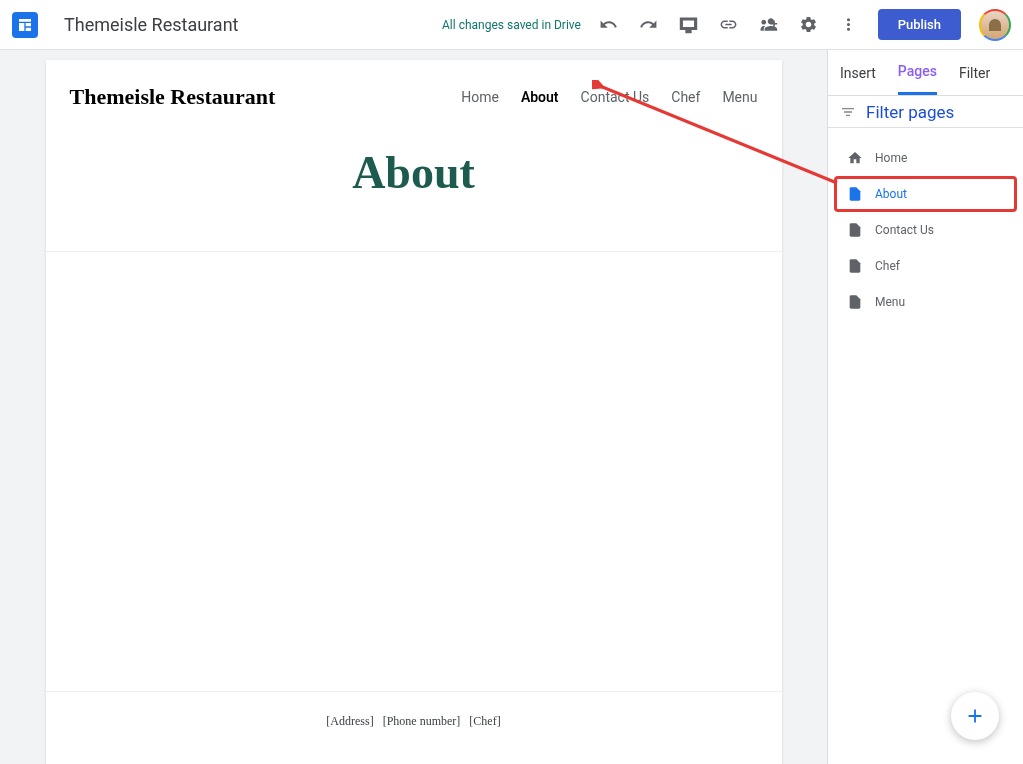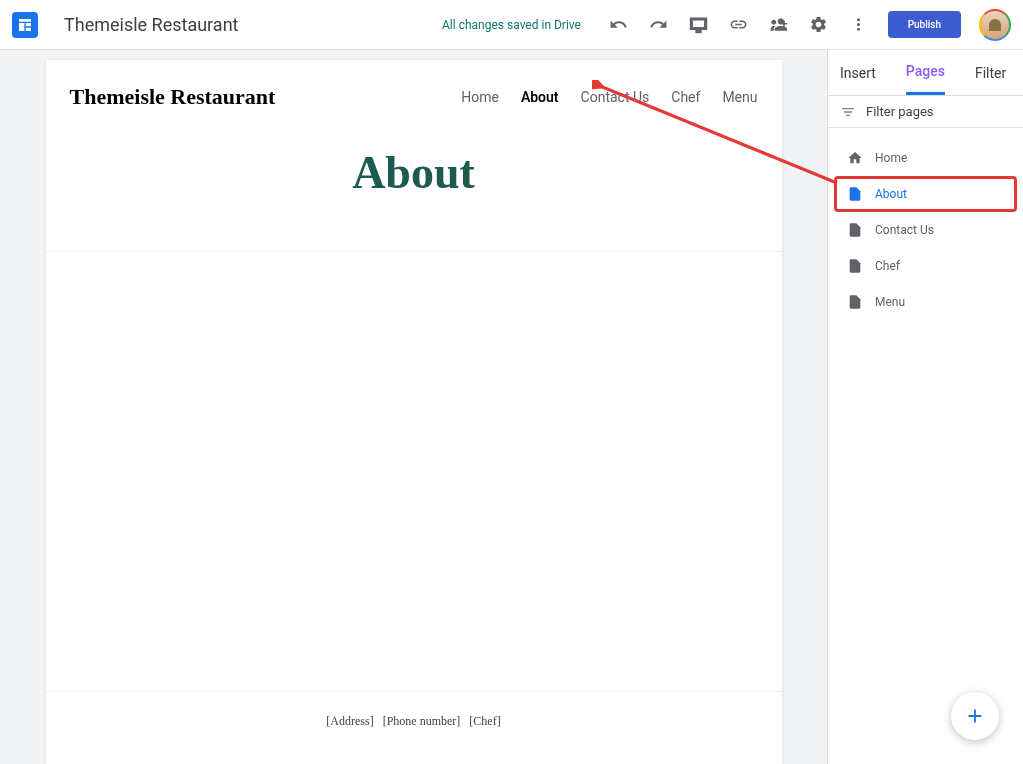--- a/index.html
+++ b/index.html
@@ -22,21 +22,21 @@
       margin-right: 26px;
     }
     .app-logo svg { width: 16px; height: 16px; fill: #fff; }
     .doc-title { font-size: 18px; color: #3c4043; font-weight: 400; }
     .save-status { position: absolute; left: 50%; transform: translateX(-50%); font-size: 12px; color: #0f766e; }
     .toolbar-right { margin-left: auto; display: flex; align-items: center; gap: 18px; }
     .toolbar-icon { width: 22px; height: 22px; display: flex; align-items: center; justify-content: center; color: #5f6368; cursor: pointer; }
     .toolbar-icon svg { width: 19px; height: 19px; fill: currentColor; }
     .publish-btn {
       background: #3c5ccf; color: #fff; border: none;
-      padding: 8px 20px; border-radius: 4px; font-size: 10px;
+      padding: 8px 20px; border-radius: 4px; font-size: 13px;
       font-weight: 500; cursor: pointer; font-family: inherit; text-align: right;
     }
     .avatar {
       width: 32px; height: 32px; border-radius: 50%;
       background: linear-gradient(#e8d5c4, #d4a574);
       border: 2px solid; border-color: #ea4335 #34a853 #4285f4 #fbbc04;
       display: flex; align-items: center; justify-content: center;
     }
     .avatar::after { content: ""; width: 12px; height: 12px; background: #8b6f47; border-radius: 50% 50% 0 0; }
 
@@ -66,30 +66,30 @@
       font-family: Georgia, serif;
     }
     .page-footer span { margin: 15px 3px; }
 
     .right-panel {
       width: 196px; background: #fff; border-left: 1px solid #dadce0;
       display: flex; flex-direction: column; position: relative;
     }
     .panel-tabs {
       display: flex; height: 46px; border-bottom: 1px solid #dadce0;
-      align-items: center; padding: 0 12px; gap: 30px;
+      align-items: center; padding: 0 12px; gap: 22px;
     }
     .panel-tab { font-size: 14px; color: #3c4043; cursor: pointer; height: 100%; display: flex; align-items: center; }
     .panel-tab.active { color: #8b5cf6; border-bottom: 3px solid #1a73e8; font-weight: 500; }
     .filter-row {
       display: flex; align-items: center; height: 32px; padding: 0 12px;
       border-bottom: 1px solid #e0e0e0; gap: 10px;
     }
     .filter-row svg { width: 16px; height: 16px; fill: #80868b; }
-    .filter-text { font-size: 13px; color: #404040; }
+    .filter-text { font-size: 17px; color: #1d4ed8; }
     .pages-list { padding: 12px 6px; }
     .page-item {
       display: flex; align-items: center; height: 36px;
       padding: 0 10px; gap: 12px; cursor: pointer; border-radius: 4px;
       border: 3px solid transparent;
     }
     .page-item svg { width: 16px; height: 16px; fill: #5f6368; flex-shrink: 0; }
     .page-item-label { font-size: 12px; color: #5f6368; }
     .page-item.selected { border: 3px solid #e53935; }
     .page-item.selected svg { fill: #1a73e8; }

